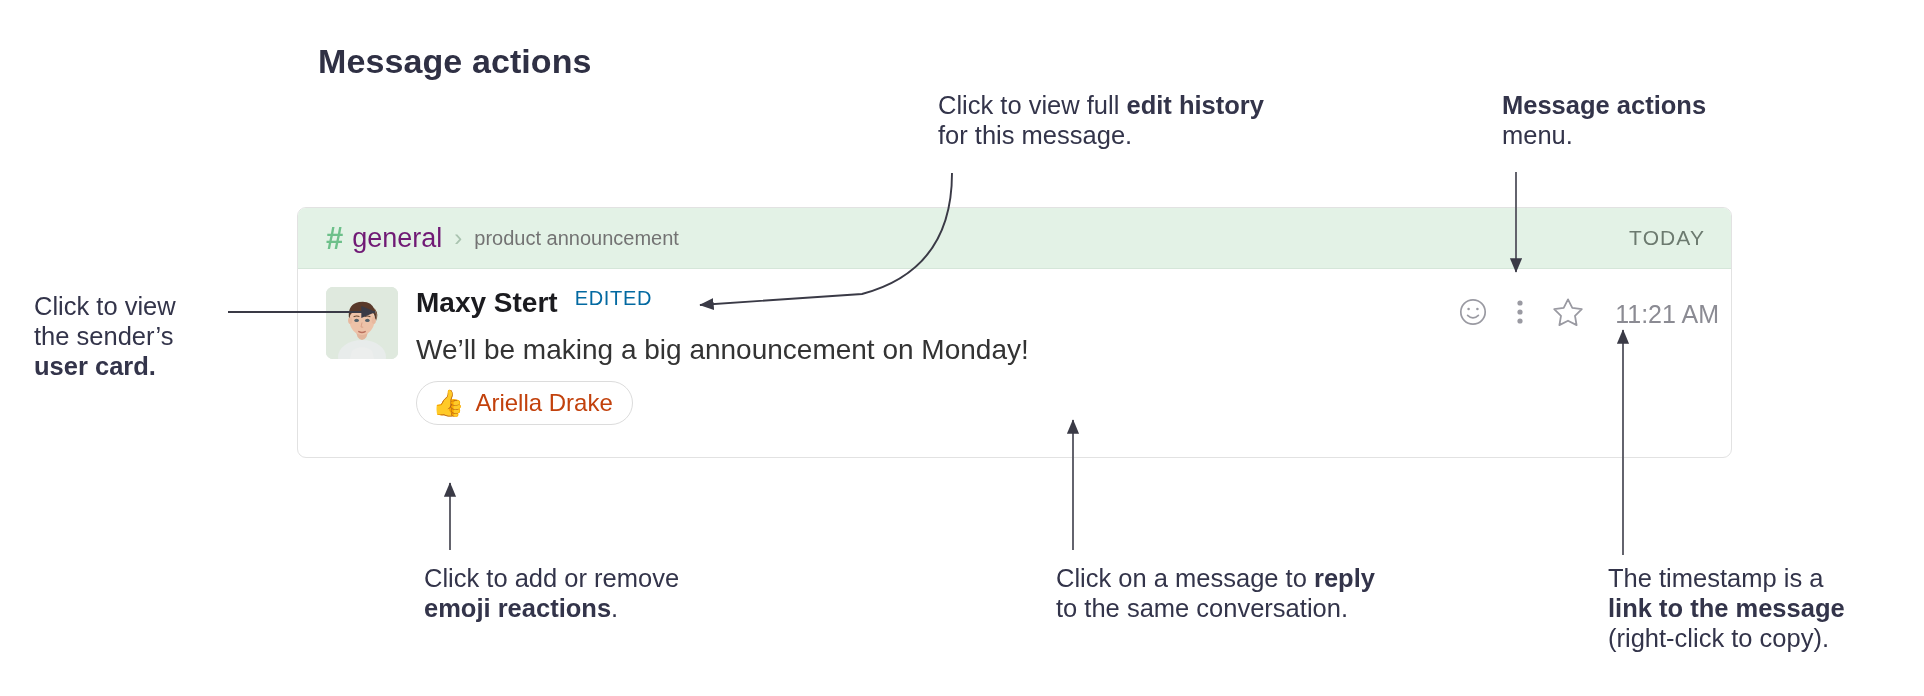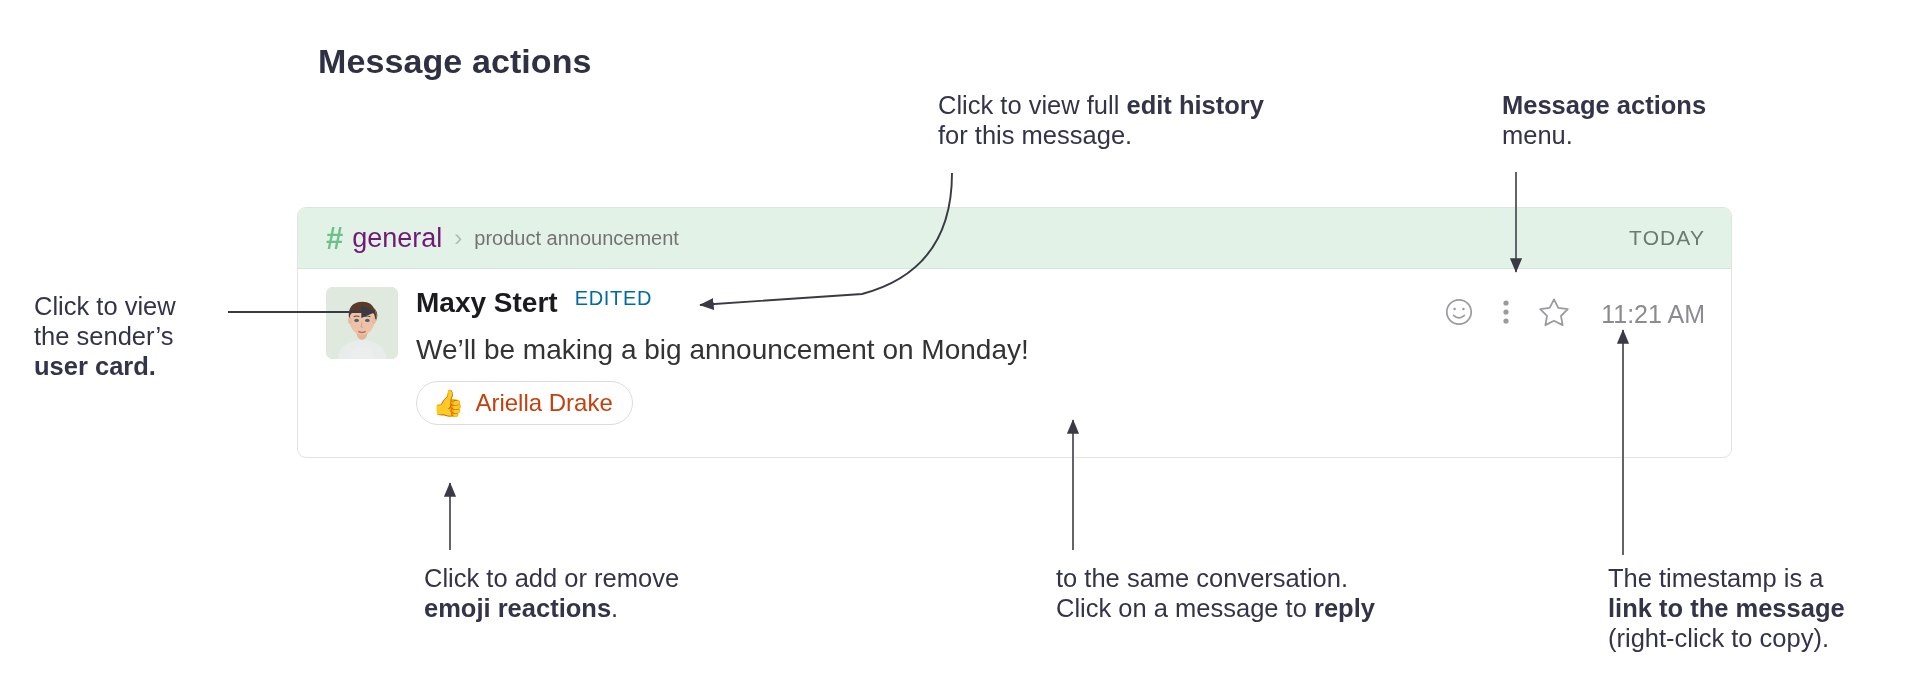--- a/index.html
+++ b/index.html
@@ -159,21 +159,21 @@
     border: 1px solid #dcdcdc;
     border-radius: 23px;
     background: #fff;
     box-sizing: border-box;
   }
   .reaction-emoji { font-size: 26px; line-height: 1; }
   .reaction-label { font-size: 24px; color: #c2410c; }
 
   .actions {
     position: absolute;
-    right: 26px;
+    right: 12px;
     top: 26px;
     display: flex;
     align-items: center;
     gap: 26px;
     text-align: right;
   }
   .act-icon { display: block; }
   .timestamp {
     font-size: 25px;
     color: #8b8b93;
@@ -201,22 +201,22 @@
   <div><b>Message actions</b></div>
   <div>menu.</div>
 </div>
 
 <div class="annot" id="annot-emoji">
   <div>Click to add or remove</div>
   <div><b>emoji reactions</b><span>.</span></div>
 </div>
 
 <div class="annot" id="annot-reply">
+  <div><span>Click on a message to </span><b>reply</b></div>
   <div>to the same conversation.</div>
-  <div><span>Click on a message to </span><b>reply</b></div>
 </div>
 
 <div class="annot" id="annot-timestamp">
   <div>The timestamp is a</div>
   <div><b>link to the message</b></div>
   <div>(right-click to copy).</div>
 </div>
 
 <div class="card">
 

